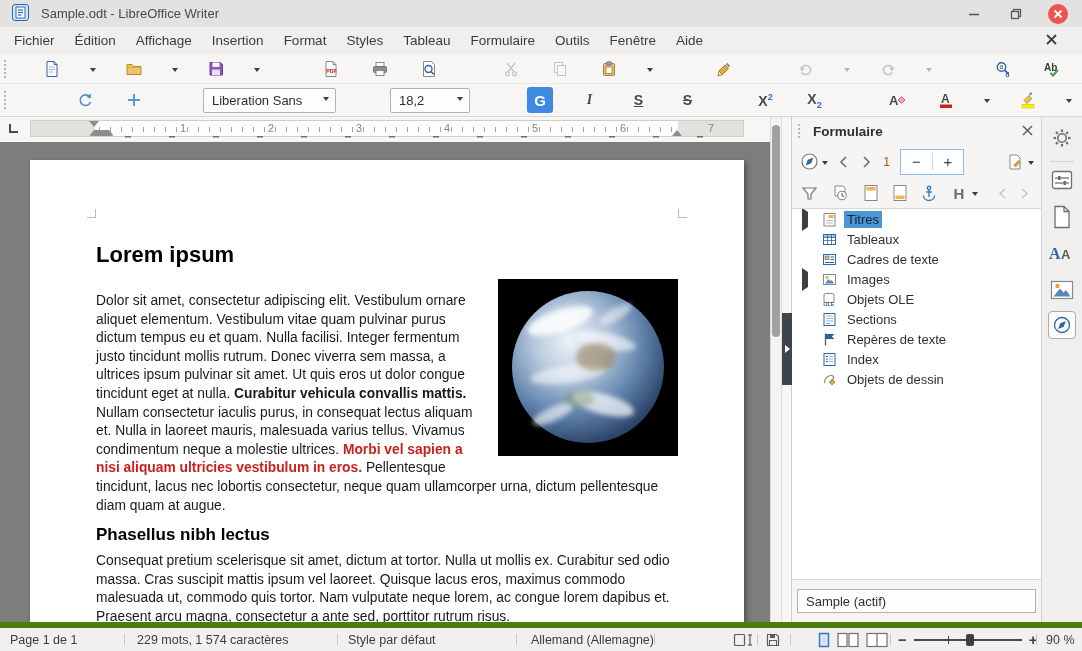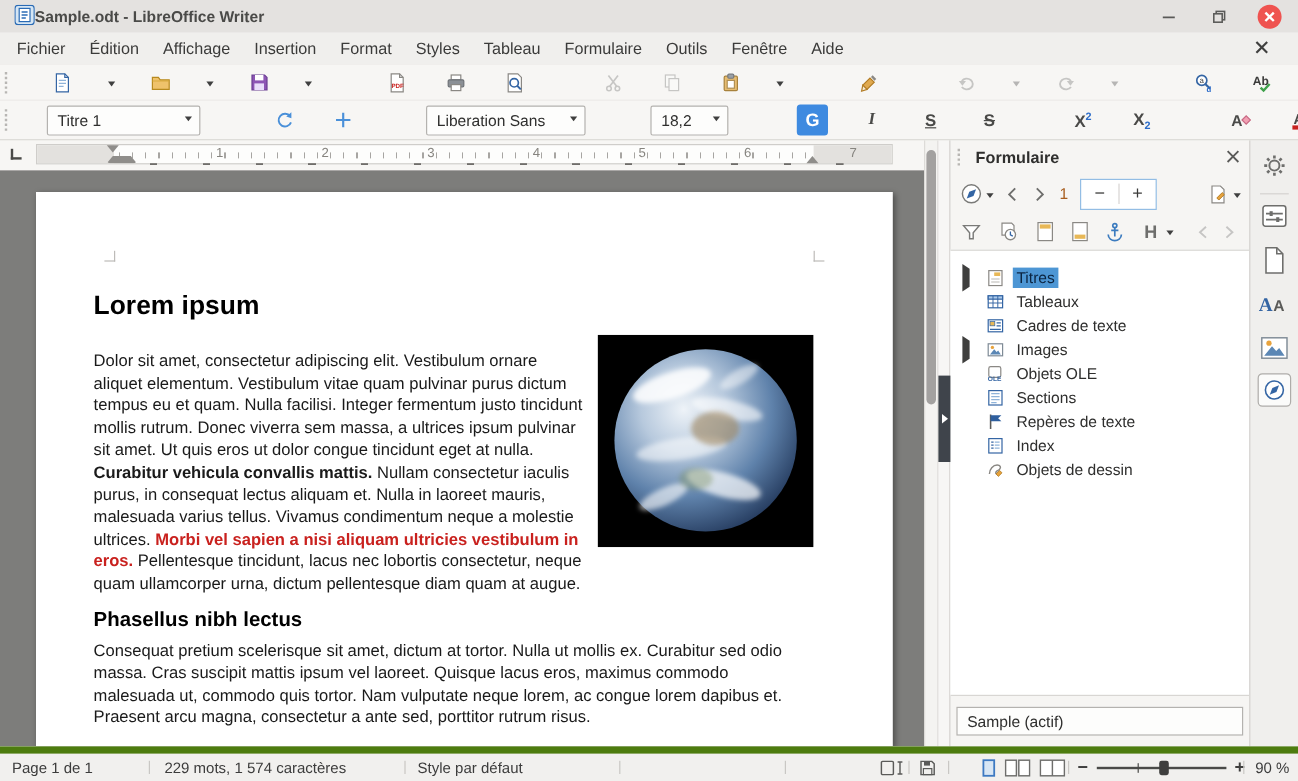--- a/index.html
+++ b/index.html
@@ -3,21 +3,21 @@
 <meta charset="utf-8">
 <style>
   * { margin:0; padding:0; box-sizing:border-box; }
   html,body { width:1082px; height:651px; overflow:hidden; }
   body { font-family:"Liberation Sans", sans-serif; font-size:13px; color:#3b3b3a; background:#e4e2e0; }
   #app { position:relative; width:1082px; height:651px; display:flex; flex-direction:column; }
 
   
   .titlebar { height:27px; background:#e4e2e0; display:flex; align-items:center; padding:0 8px; flex:none; }
   .titlebar .appico { margin-left:4px; }
-  .titlebar .title { font-weight:bold; color:#4a4a48; font-size:13px; }
+  .titlebar .title { font-weight:normal; color:#4a4a48; margin-left:12px; font-size:13px; }
   .winbtns { margin-left:auto; display:flex; align-items:center; gap:22px; padding-right:6px; }
   .wb { width:20px; height:20px; display:flex; align-items:center; justify-content:center; }
   .wb.close { background:#ef5350; border-radius:50%; }
 
   
   .menubar { height:27px; background:#f0efed; display:flex; align-items:center; padding:0 4px; flex:none; }
   .menubar span { padding:4px 10px; color:#3b3b3a; font-size:13.5px; }
   .menubar .docclose { margin-left:auto; margin-right:10px; }
 
   
@@ -54,21 +54,21 @@
   .ind.t { left:58px; top:0; border-top:6px solid #8f8d8a; }
   .ind.b { left:58px; bottom:0; border-bottom:6px solid #8f8d8a; }
   .ind.r { left:641px; bottom:0; border-bottom:6px solid #8f8d8a; }
   .tabstops { position:absolute; left:94px; right:40px; bottom:-4px; height:4px;
               background:repeating-linear-gradient(to right,#6f6d6a 0,#6f6d6a 6px,transparent 6px,transparent 44px); background-size:100% 1.5px; background-position:0 0; background-repeat:no-repeat; }
   .canvas { position:relative; height:480px; background:#7d7d7b; overflow:hidden; flex:none; }
   .page { position:absolute; left:30px; top:18px; width:714px; height:462px; background:#fff; box-shadow:2px 2px 5px rgba(0,0,0,.4); overflow:hidden; }
   .mark { position:absolute; width:9px; height:9px; }
   .mark.tl { left:57px; top:49px; border-right:1px solid #bdbbb8; border-bottom:1px solid #bdbbb8; }
   .mark.tr { right:57px; top:49px; border-left:1px solid #bdbbb8; border-bottom:1px solid #bdbbb8; }
-  .content { position:absolute; left:48px; right:66px; top:0; }
+  .content { position:absolute; left:66px; right:66px; top:0; }
   .content h1 { margin-top:82px; font-size:22px; line-height:26px; color:#000; }
   .content h2 { margin-top:9px; font-size:17px; line-height:22px; color:#000; }
   .content p { margin-top:24px; font-size:13.8px; line-height:18.6px; color:#1a1a1a; text-align:left; }
   .content p.p2 { margin-top:6px; }
   .earth { float:right; width:180px; height:177px; margin:-13px 0 12px 10px; }
   .bold { font-weight:bold; }
   .redbold { font-weight:bold; color:#c9211e; }
 
   .vscroll { width:11px; background:#f4f3f1; border-left:1px solid #dddbd8; position:relative; flex:none; }
   .vthumb { position:absolute; left:1px; top:8px; width:8px; height:212px; background:#a3a1a0; border-radius:4px; }
@@ -82,21 +82,21 @@
   .nhead .grip { height:14px; }
   .nhead .ntitle { font-weight:bold; font-size:13.5px; color:#2f2f2e; margin-left:4px; }
   .nhead .nclose { margin-left:auto; }
   .ntb { display:flex; align-items:center; padding:0 6px; flex:none; }
   .ntb1 { height:33px; } .ntb2 { height:30px; }
   .nb { height:24px; min-width:22px; display:flex; align-items:center; justify-content:center; flex:none; }
   .pagenum { color:#a85e1f; font-size:13px; padding:0 8px 0 6px; }
   .spin { display:flex; align-items:center; height:26px; width:64px; background:#fff; border:1px solid #93bde4; margin-left:2px; }
   .spin div { flex:1; text-align:center; font-size:15px; color:#3b3b3a; }
   .spin .sm { border-right:1px solid #d7d5d2; }
-  .ntree { flex:1; background:#fff; border-top:1px solid #d8d6d3; border-bottom:1px solid #d8d6d3; padding-top:12px; overflow:hidden; }
+  .ntree { flex:1; background:#fff; border-top:1px solid #d8d6d3; border-bottom:1px solid #d8d6d3; padding-top:0; overflow:hidden; }
   .trow { display:flex; align-items:center; height:20px; padding-left:10px; font-size:13px; color:#2f2f2e; }
   .trow .exp { width:13px; flex:none; }
   .trow .exp .tri { width:0; height:0; border:4px solid transparent; border-left:6px solid #3f3f3e; margin-top:1px; }
   .trow .tico { width:16px; margin:0 6px 0 7px; flex:none; display:flex; }
   .trow .lbl { padding:1px 3px; }
   .trow .lbl.sel { background:#4d96d4; color:#0b2440; }
   .nbottom { height:42px; display:flex; align-items:center; padding:0 5px; }
   .nbottom .docsel { flex:1; height:24px; background:#fdfdfc; border:1px solid #b4b2af; display:flex; align-items:center; padding:0 8px; font-size:13px; color:#2f2f2e; }
 
   
@@ -393,26 +393,20 @@
     <span class="b">
         <svg width="18" height="18">
           <circle cx="7" cy="10.5" r="4.5" fill="none" stroke="#8a8884" stroke-width="1.2"></circle>
           <polygon points="9.5,9 14,4.5 15.8,6.3 11.3,10.8" fill="#fff" stroke="#8a8884"></polygon>
         </svg>
       </span>
   </div>
 
   <div class="tb fmt">
     <span class="grip"></span>
-    <span class="combo" style="width:128px">
-        <span class="val" style="flex:1">Titre 1</span>
-        <span class="cdd">
-          <span class="dd" style="margin:0"></span>
-        </span>
-      </span>
     <span class="gap"></span>
     <span class="b">
         <svg width="18" height="18">
           <path d="M13.8 6a5.3 5.3 0 1 0 .7 5" fill="none" stroke="#4a90d9" stroke-width="1.6"></path>
           <polygon points="14.8,2.5 14.8,7.5 10.5,6" fill="#4a90d9"></polygon>
         </svg>
       </span>
     <span class="b">
         <svg width="18" height="18">
           <line x1="9" y1="3" x2="9" y2="15" stroke="#4a90d9" stroke-width="1.8"></line>
@@ -420,21 +414,21 @@
         </svg>
       </span>
     <span class="gap"></span>
     <span class="combo" style="width:133px">
         <span class="val" style="flex:1">Liberation Sans</span>
         <span class="cdd">
           <span class="dd" style="margin:0"></span>
         </span>
       </span>
     <span class="gap" style="width:6px"></span>
-    <span class="combo" style="width:65px">
+    <span class="combo" style="width:80px">
         <span class="val" style="flex:1">18,2</span>
         <span class="cdd">
           <span class="dd" style="margin:0"></span>
         </span>
       </span>
     <span class="gap"></span>
     <span class="b active" style="width:26px">
         <span class="fl" style="color:#fff;font-size:15px">G</span>
       </span>
     <span class="b">
@@ -935,20 +929,21 @@
     </div>
   </div>
 
   <div class="statusbar">
     <span class="sbit" style="left:10px">Page 1 de 1</span>
     <span class="sbsep" style="left:124px"></span>
     <span class="sbit" style="left:137px">229 mots, 1 574 caractères</span>
     <span class="sbsep" style="left:337px"></span>
     <span class="sbit" style="left:348px">Style par défaut</span>
     <span class="sbsep" style="left:516px"></span>
+    <span class="sbit" style="left:531px">Allemand (Allemagne)</span>
     <span class="sbsep" style="left:654px"></span>
     <span class="sbit" style="left:733px">
         <svg width="22" height="16">
           <rect x="1.5" y="2.5" width="10" height="11" rx="1" fill="none" stroke="#5a5a58" stroke-width="1.2"></rect>
           <line x1="17" y1="3" x2="17" y2="13" stroke="#5a5a58" stroke-width="1.2"></line>
           <line x1="15" y1="3" x2="19" y2="3" stroke="#5a5a58" stroke-width="1.2"></line>
           <line x1="15" y1="13" x2="19" y2="13" stroke="#5a5a58" stroke-width="1.2"></line>
         </svg>
       </span>
     <span class="sbsep" style="left:757px"></span>

